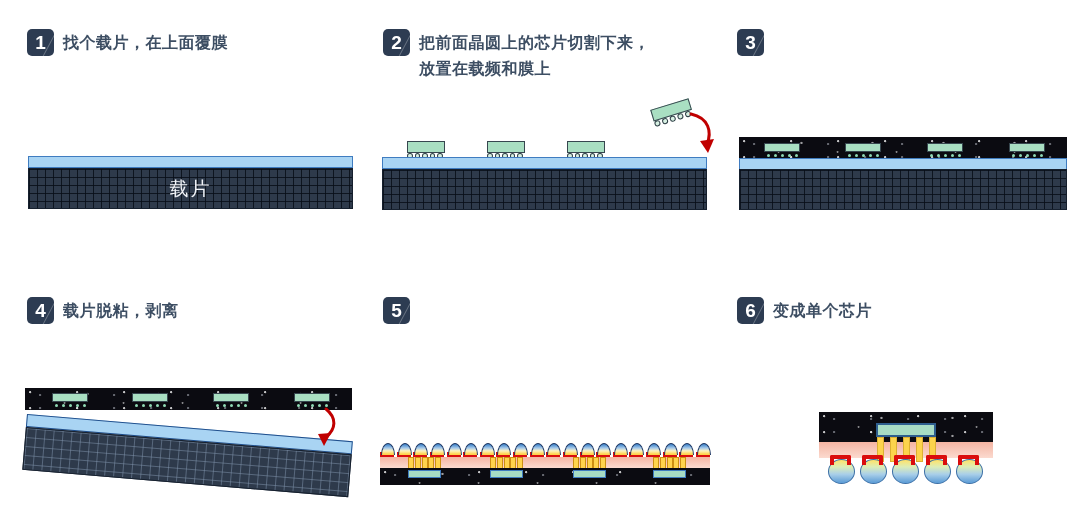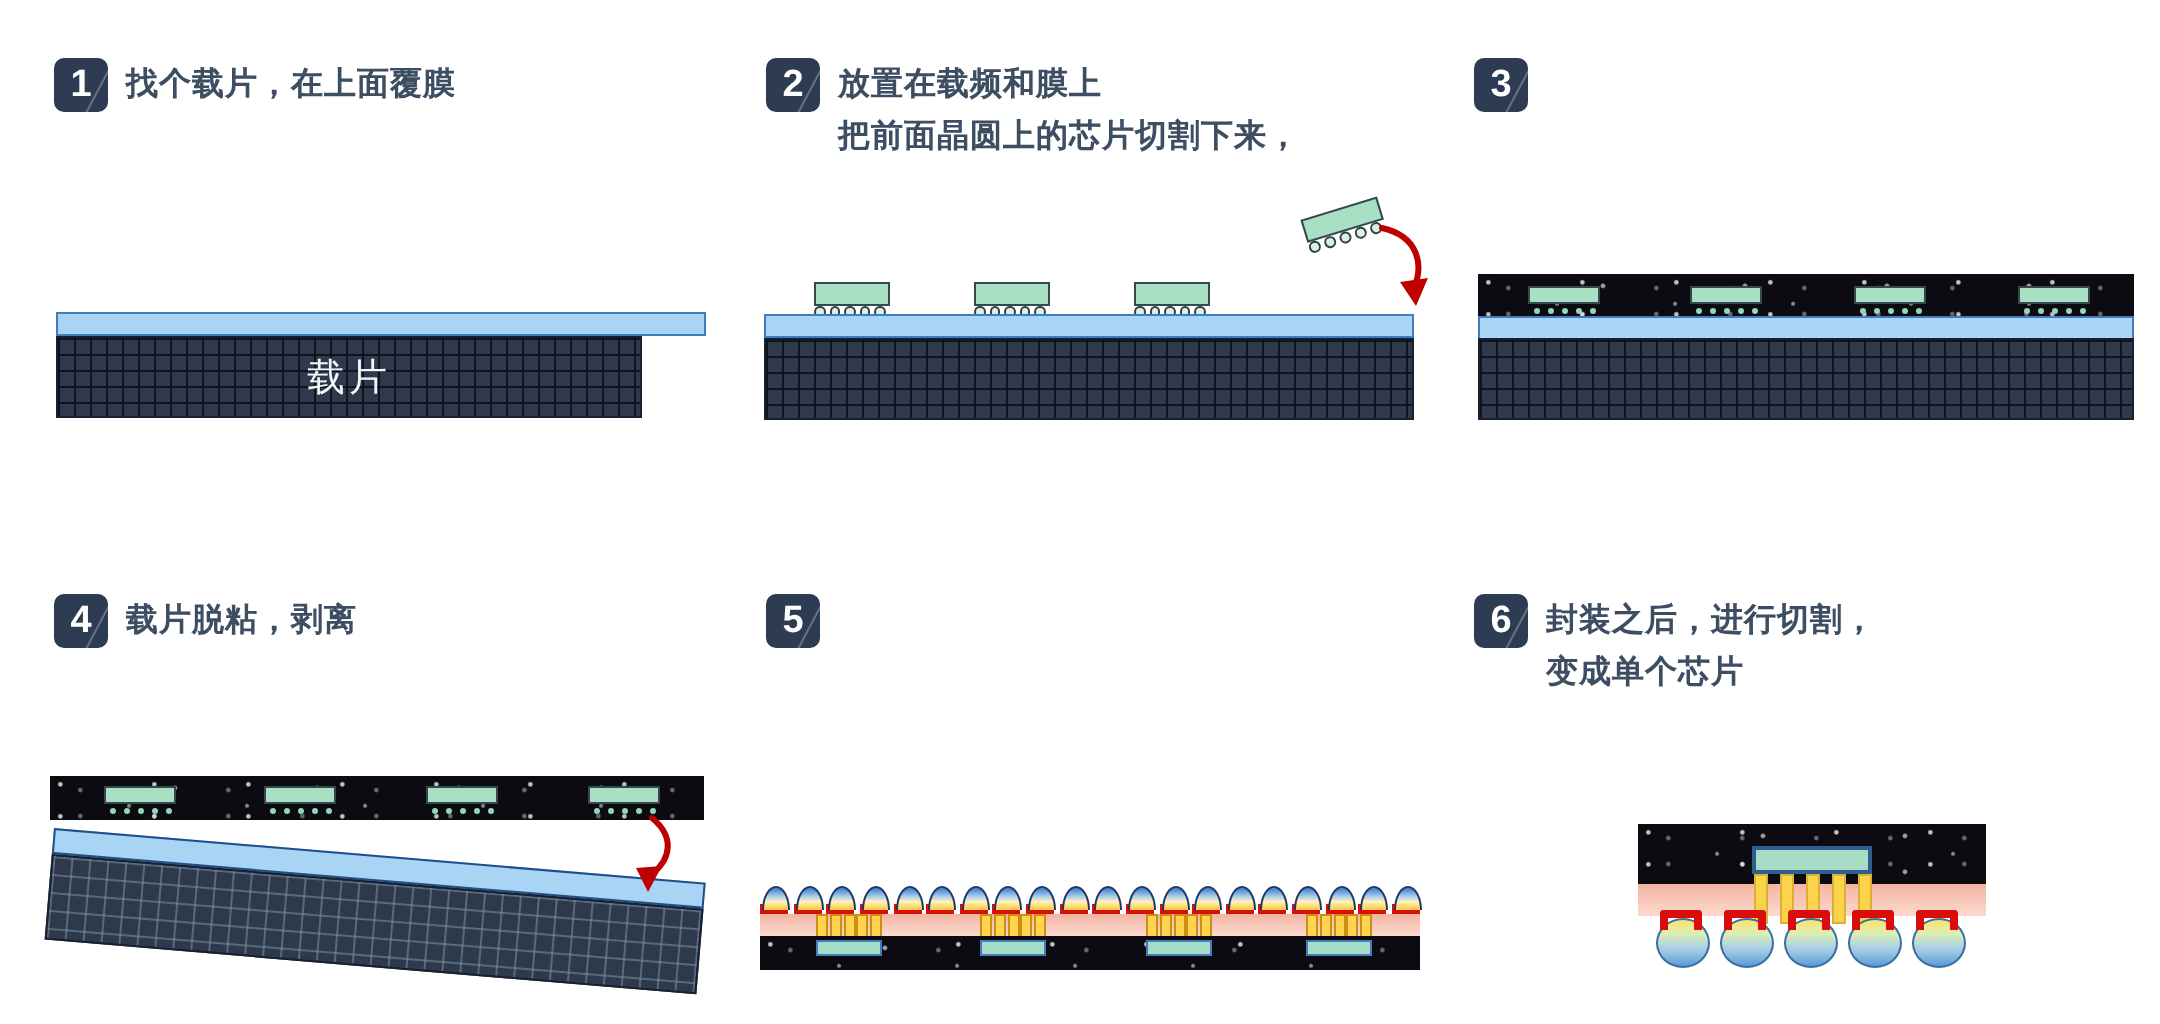--- a/index.html
+++ b/index.html
@@ -70,47 +70,46 @@
   <div class="step-header" style="left:27px;top:29px">
     <div class="badge">1</div>
     <div class="title">
       <div class="title-line">找个载片，在上面覆膜</div>
 
     </div>
   </div>
   <div class="step-header" style="left:383px;top:29px">
     <div class="badge">2</div>
     <div class="title">
+      <div class="title-line">把前面晶圆上的芯片切割下来，</div>
       <div class="title-line">放置在载频和膜上</div>
-      <div class="title-line">把前面晶圆上的芯片切割下来，</div>
     </div>
   </div>
   <div class="step-header" style="left:737px;top:29px">
     <div class="badge">3</div>
   </div>
   <div class="step-header" style="left:27px;top:297px">
     <div class="badge">4</div>
     <div class="title">
       <div class="title-line">载片脱粘，剥离</div>
 
     </div>
   </div>
   <div class="step-header" style="left:383px;top:297px">
     <div class="badge">5</div>
   </div>
   <div class="step-header" style="left:737px;top:297px">
     <div class="badge">6</div>
     <div class="title">
-      <div class="title-line">封装之后，进行切割，</div>
       <div class="title-line">变成单个芯片</div>
     </div>
   </div>
 
   <div class="abs film" style="left:28px;top:156px;width:325px;height:12px"></div>
-  <div class="abs carrier" style="left:28px;top:168px;width:293px;height:41px">
+  <div class="abs carrier" style="left:28px;top:168px;width:325px;height:41px">
     <span class="carrier-label">载片</span>
   </div>
 
   <div class="abs" style="left:407px;top:141px;width:36px">
     <div class="chip" style="width:36px;height:10px"></div>
     <div class="bump-row">
       <div class="bump"></div>
         <div class="bump"></div>
         <div class="bump"></div>
         <div class="bump"></div>

